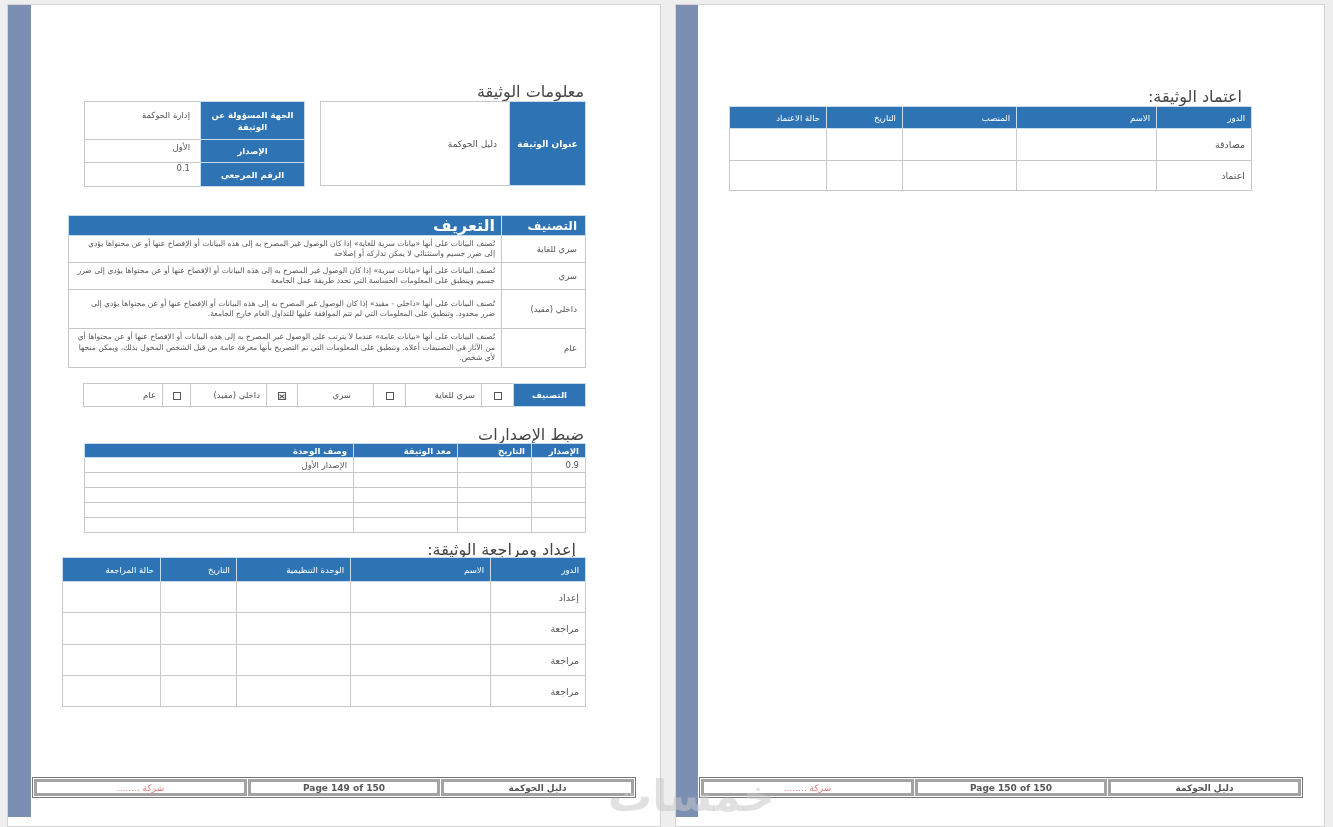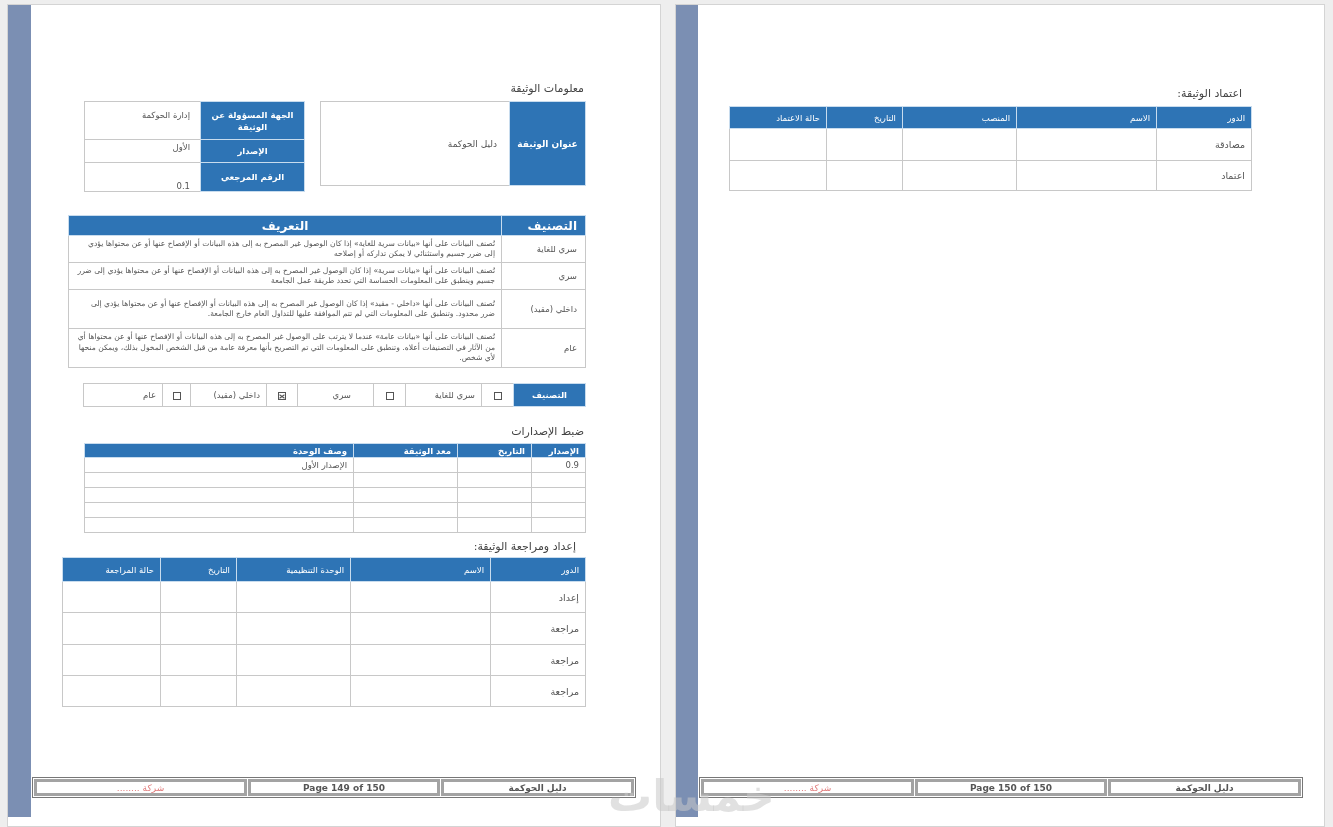--- a/index.html
+++ b/index.html
@@ -4,21 +4,21 @@
 <style>
   * { box-sizing: border-box; margin: 0; padding: 0; }
   html, body { width: 1333px; height: 827px; overflow: hidden; }
   body { background: #eeeeee; font-family: "DejaVu Sans", sans-serif; position: relative; color: #555; }
   .page { position: absolute; top: 4px; background: #ffffff; height: 823px; border: 1px solid #d4d4d4; }
   #page-left { left: 7px; width: 654px; }
   #page-right { left: 675px; width: 650px; }
   .side-bar { position: absolute; left: 0; top: 0; width: 23px; height: 812px; background: #7b8fb3; }
   #page-right .side-bar { width: 22px; }
   .abs { position: absolute; }
-  .section-title { font-size: 11px; color: #444; direction: rtl; white-space: nowrap; }
+  .section-title { font-size: 16px; color: #444; direction: rtl; white-space: nowrap; }
   table { border-collapse: collapse; direction: rtl; table-layout: fixed; }
   td, th { border: 1px solid #c8c8c8; font-size: 8.5px; color: #555; text-align: right; vertical-align: middle; padding: 0 6px; font-weight: normal; }
   .hdr { background: #2e74b5; color: #ffffff; font-weight: bold; border-color: #c8dcee; }
   .hdr-plain { background: #2e74b5; color: #ffffff; font-weight: normal; border-color: #c8dcee; }
   .center { text-align: center; }
   .def-cell { font-size: 7.6px; line-height: 10.5px; padding: 1px 6px; color: #555; }
   .cb { display: inline-block; width: 8px; height: 8px; border: 1px solid #555; position: relative; vertical-align: middle; }
   .cb.checked::before, .cb.checked::after { content: ""; position: absolute; left: 0; top: 3px; width: 6px; height: 1px; background: #555; }
   .cb.checked::before { transform: rotate(35deg); }
   .cb.checked::after { transform: rotate(-35deg); }
@@ -50,30 +50,30 @@
         <tr style="height:38px;">
       <td class="hdr center" style="width:104px; font-size:8.5px; line-height:12px;">الجهة المسؤولة عن الوثيقة</td>
       <td style="vertical-align:top; padding-top:8px; padding-right:10px;">إدارة الحوكمة</td>
     </tr>
     <tr style="height:23px;">
       <td class="hdr center">الإصدار</td>
       <td style="vertical-align:top; padding-top:2px; padding-right:10px;">الأول</td>
     </tr>
     <tr style="height:24px;">
       <td class="hdr center">الرقم المرجعي</td>
-      <td style="vertical-align:top; padding-top:18px; padding-right:10px;">0.1</td>
+      <td style="vertical-align:top; padding-top:0; padding-right:10px;">0.1</td>
     </tr>
   </tbody>
     </table>
 
   <table class="abs" style="left:60px; top:210px; width:518px;">
     <tbody>
         <tr style="height:20px;">
       <td class="hdr" style="width:84px; font-size:12px; padding-right:8px;">التصنيف</td>
-      <td class="hdr center" style="font-size:12px;">التعريف</td>
+      <td class="hdr center" style="font-size:16px;text-align:right;">التعريف</td>
     </tr>
     <tr style="height:27px;">
       <td style="padding-right:8px;">سري للغاية</td>
       <td class="def-cell">تُصنف البيانات على أنها «بيانات سرية للغاية» إذا كان الوصول غير المصرح به إلى هذه البيانات أو الإفصاح عنها أو عن محتواها يؤدي إلى ضرر جسيم واستثنائي لا يمكن تداركه أو إصلاحه</td>
     </tr>
     <tr style="height:27px;">
       <td style="padding-right:8px;">سري</td>
       <td class="def-cell">تُصنف البيانات على أنها «بيانات سرية» إذا كان الوصول غير المصرح به إلى هذه البيانات أو الإفصاح عنها أو عن محتواها يؤدي إلى ضرر جسيم وينطبق على المعلومات الحساسة التي تحدد طريقة عمل الجامعة</td>
     </tr>
     <tr style="height:39px;">

